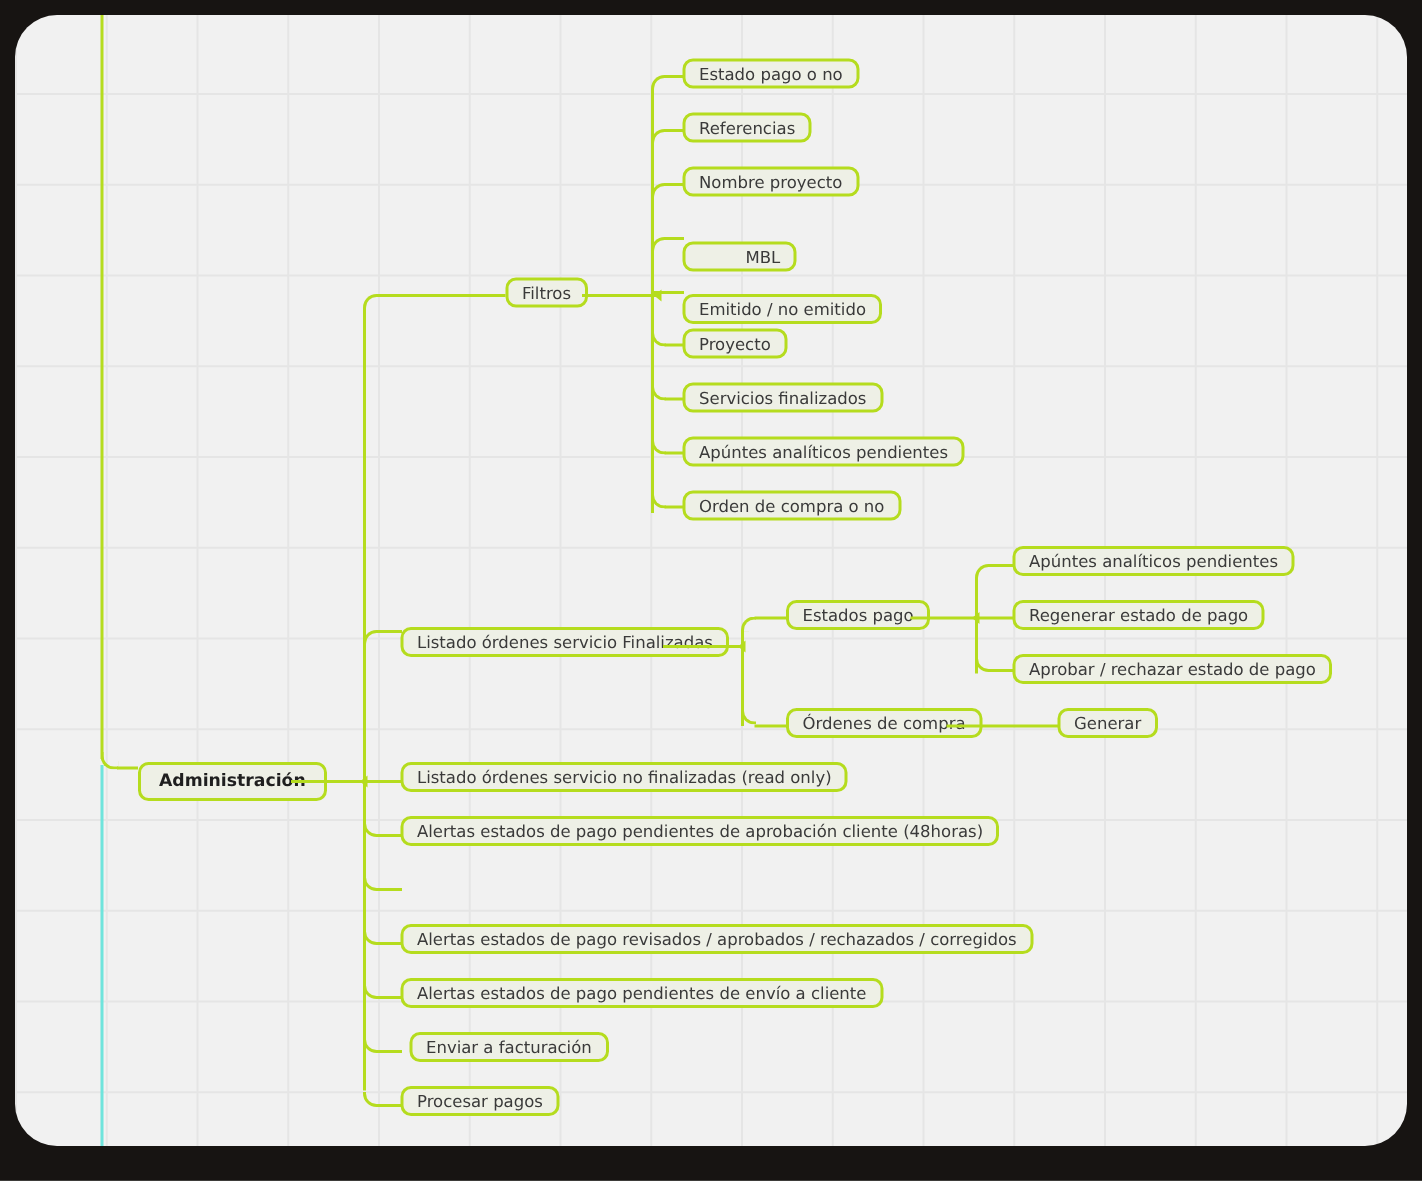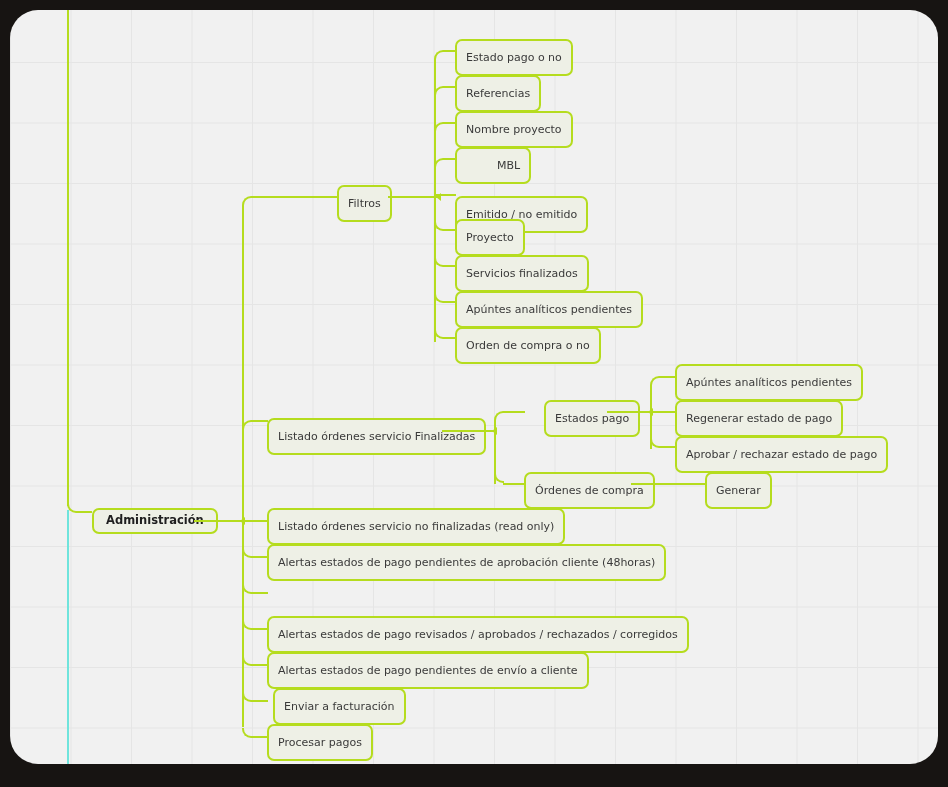--- a/index.html
+++ b/index.html
@@ -62,21 +62,21 @@
   
   .elbow.tl {
     border-bottom: none;
     border-right: none;
     border-top-left-radius: 9px;
   }
 
   
   .node {
     position: absolute;
-    height: 37px;
+    height: 20px;
     display: flex;
     align-items: center;
     padding: 0 9px;
     border: 2px solid #b5dc1e;
     border-radius: 7px;
     background: #eef0e6;
     color: #3a3a3a;
     font-size: 11px;
     line-height: 1;
     white-space: nowrap;
@@ -145,21 +145,21 @@
     </div>
 
     <div class="elbow tl" style="left:424px; top:112px;"></div>
     <div class="ln lnh" style="left:433px; top:112px; width:13px;"></div>
     <div class="node" style="left:445px; top:101px;">
       <span>Nombre proyecto</span>
     </div>
 
     <div class="elbow tl" style="left:424px; top:148px;"></div>
     <div class="ln lnh" style="left:433px; top:148px; width:13px;"></div>
-    <div class="node" style="left:445px; top:137px;padding-left:40px;">
+    <div class="node" style="left:445px; top:151px;padding-left:40px;">
       <span>MBL</span>
     </div>
 
     <div class="ln lnh" style="left:424px; top:184px; width:22px;"></div>
     <div class="node" style="left:445px; top:186px;">
       <span>Emitido / no emitido</span>
     </div>
 
     <div class="elbow bl" style="left:424px; top:211px;"></div>
     <div class="ln lnh" style="left:433px; top:219px; width:13px;"></div>
@@ -190,21 +190,21 @@
     <div class="node" style="left:257px; top:408px;">
       <span>Listado órdenes servicio Finalizadas</span>
     </div>
 
     <div class="ln lnh" style="left:432px; top:420px; width:54px;"></div>
     <div class="notch" style="left:482px; top:417px;"></div>
     <div class="ln lnv" style="left:484px; top:410px; height:64px;"></div>
 
     <div class="elbow tl" style="left:484px; top:401px;"></div>
     <div class="ln lnh" style="left:493px; top:401px; width:22px;"></div>
-    <div class="node" style="left:514px; top:390px;margin-left:20px;">
+    <div class="node" style="left:514px; top:390px;">
       <span>Estados pago</span>
     </div>
 
     <div class="ln lnh" style="left:597px; top:401px; width:45px;"></div>
     <div class="notch" style="left:638px; top:398px;"></div>
     <div class="ln lnv" style="left:640px; top:375px; height:64px;"></div>
 
     <div class="elbow tl" style="left:640px; top:366px;"></div>
     <div class="ln lnh" style="left:649px; top:366px; width:17px;"></div>
     <div class="node" style="left:665px; top:354px;">

